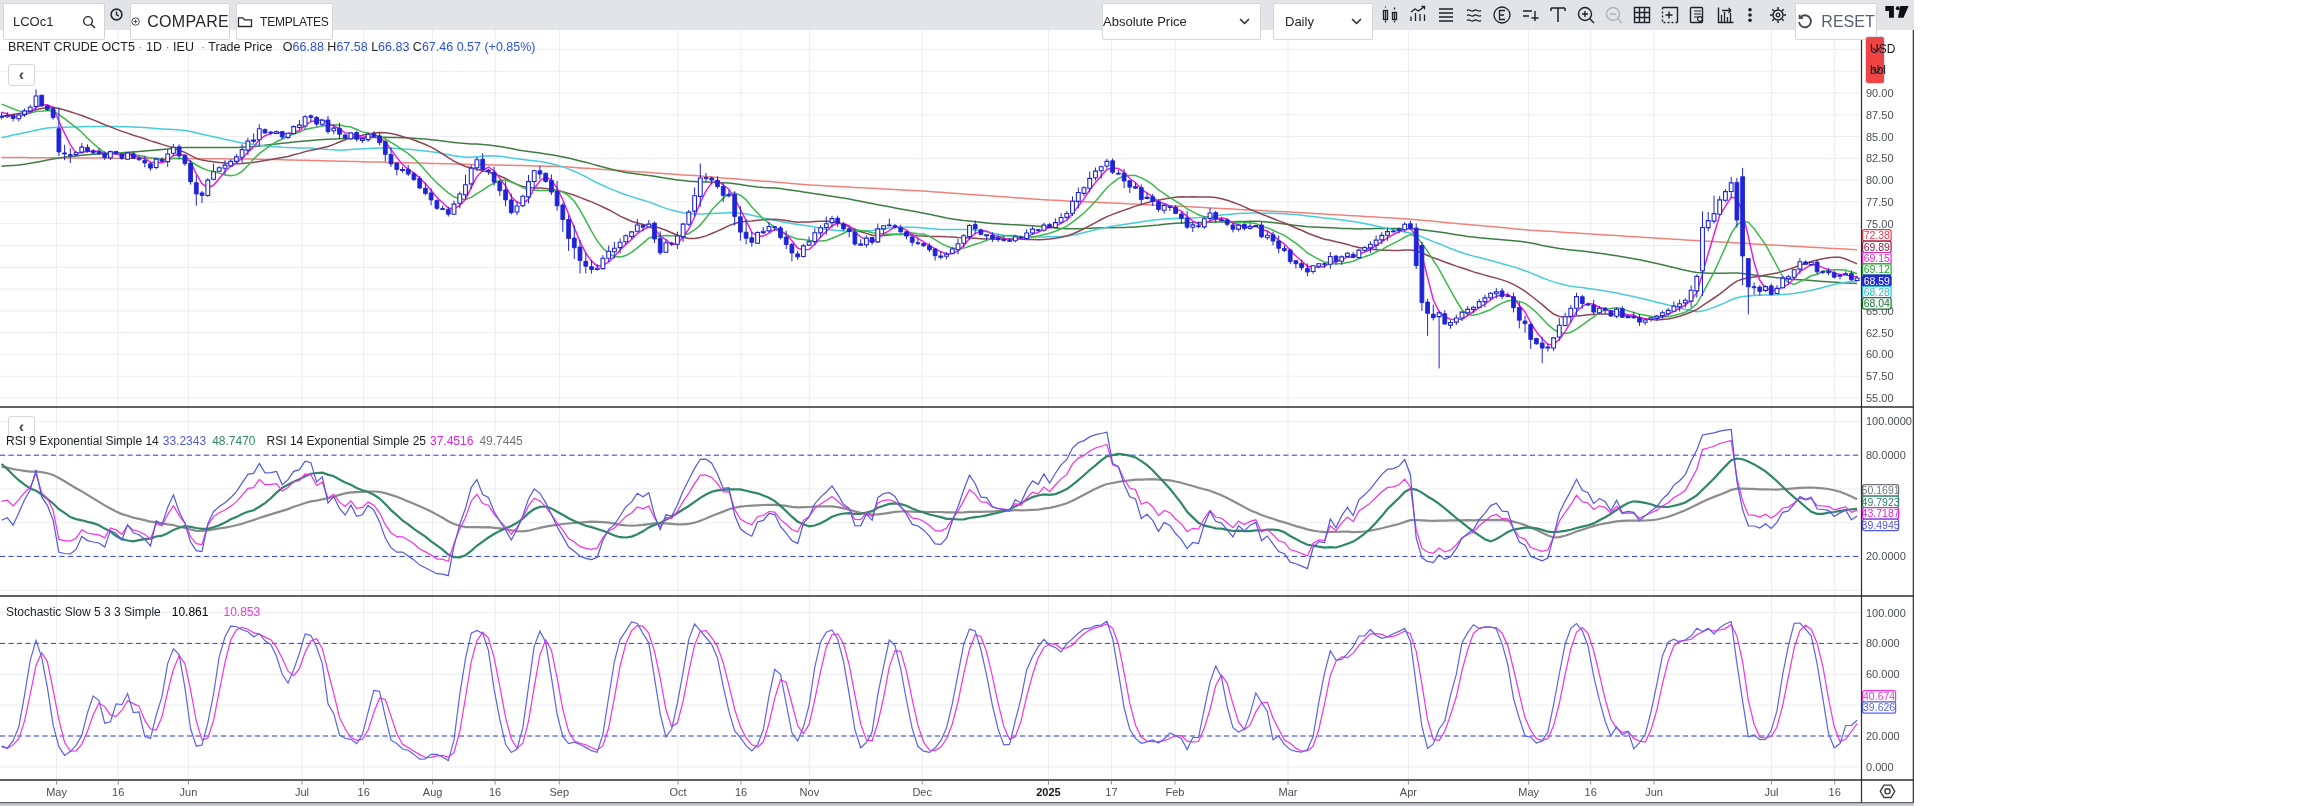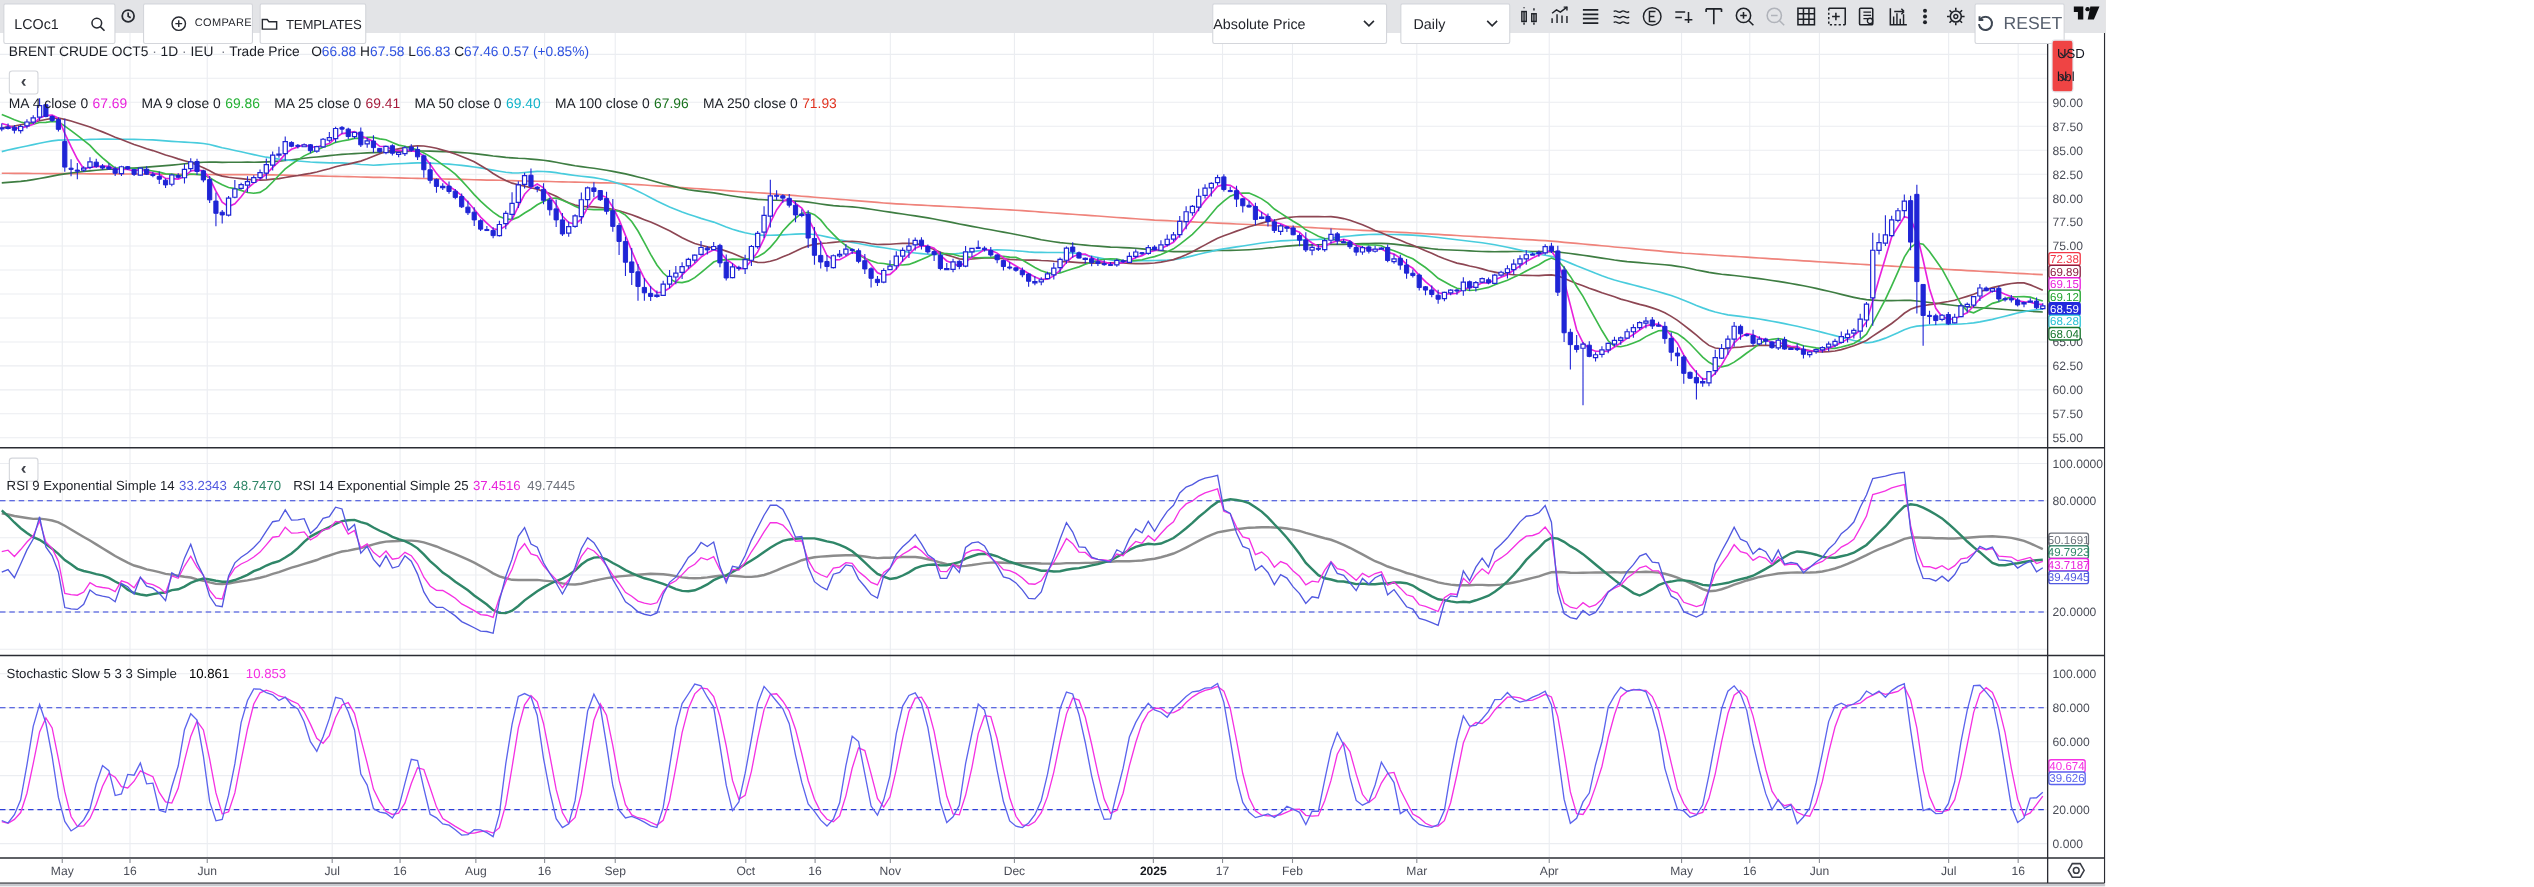--- a/index.html
+++ b/index.html
@@ -20,21 +20,21 @@
   <div class="tbtn" style="left:3px;width:102px;padding-left:9px;justify-content:flex-start">LCOc1
     <svg class="ic" style="position:absolute;right:8px" width="14" height="14" viewBox="0 0 14 14">
           <circle cx="6" cy="6" r="4.4" fill="none" stroke="#272a31" stroke-width="1.4"></circle>
           <line x1="9.2" y1="9.2" x2="13" y2="13" stroke="#272a31" stroke-width="1.4"></line>
         </svg>
   </div>
   <svg style="position:absolute;left:110px;top:8px" width="13" height="13" viewBox="0 0 13 13">
         <circle cx="6.5" cy="6.5" r="5.4" fill="none" stroke="#272a31" stroke-width="1.6"></circle>
         <path d="M6.5 3.4v3.3l2.3 1.4" fill="none" stroke="#272a31" stroke-width="1.5"></path>
       </svg>
-  <div class="tbtn" style="left:130px;width:100px;justify-content:flex-end;letter-spacing:.3px;font-size:10px">
+  <div class="tbtn" style="left:130px;width:100px;justify-content:flex-end;letter-spacing:.3px;font-size:16px">
     <svg class="ic" style="margin-right:7px" width="15" height="15" viewBox="0 0 15 15">
           <circle cx="7.5" cy="7.5" r="6.1" fill="none" stroke="#272a31" stroke-width="1.3"></circle>
           <path d="M7.5 4.4v6.2M4.4 7.5h6.2" stroke="#272a31" stroke-width="1.3"></path>
         </svg>COMPARE
   </div>
   <div class="tbtn" style="left:236px;width:97px;justify-content:flex-start;letter-spacing:-0.2px;font-size:12px">
     <svg class="ic" style="margin-right:7px" width="16" height="14" viewBox="0 0 16 14">
           <path d="M1.5 3.2V11.5h13V4.8h-7l-1.6-2h-4.4z" fill="none" stroke="#272a31" stroke-width="1.3"></path>
         </svg>TEMPLATES
   </div>
@@ -224,21 +224,20 @@
 <text x="1590.7" y="795.5" font-size="11" fill="#4a4d57" text-anchor="middle" font-weight="normal" font-family="Liberation Sans, sans-serif">16</text>
 <text x="1654" y="795.5" font-size="11" fill="#4a4d57" text-anchor="middle" font-weight="normal" font-family="Liberation Sans, sans-serif">Jun</text>
 <text x="1771.5" y="795.5" font-size="11" fill="#4a4d57" text-anchor="middle" font-weight="normal" font-family="Liberation Sans, sans-serif">Jul</text>
 <text x="1834.7" y="795.5" font-size="11" fill="#4a4d57" text-anchor="middle" font-weight="normal" font-family="Liberation Sans, sans-serif">16</text>
 <path d="M56.6,780.7V784.5M118.2,780.7V784.5M188.4,780.7V784.5M302,780.7V784.5M363.7,780.7V784.5M432.6,780.7V784.5M495.1,780.7V784.5M559.3,780.7V784.5M678,780.7V784.5M741,780.7V784.5M809.4,780.7V784.5M922.2,780.7V784.5M1048.5,780.7V784.5M1111.4,780.7V784.5M1175,780.7V784.5M1288,780.7V784.5M1408.4,780.7V784.5M1528.7,780.7V784.5M1590.7,780.7V784.5M1654,780.7V784.5M1771.5,780.7V784.5M1834.7,780.7V784.5" stroke="#8a8d94" stroke-width="1" fill="none"></path>
 <polygon points="1894.7,791.3 1891.1,797.5 1883.9,797.5 1880.3,791.3 1883.9,785.1 1891.1,785.1" fill="none" stroke="#3a3d45" stroke-width="1.4"></polygon>
 <circle cx="1887.5" cy="791.3" r="2.6" fill="none" stroke="#3a3d45" stroke-width="1.4"></circle>
 </svg>
 <div class="legend" style="left:8px;top:40px;font-size:12.5px">BRENT CRUDE OCT5 <span style="color:#787b86">·</span> 1D <span style="color:#787b86">·</span> IEU <span style="color:#787b86">&nbsp;·</span> Trade Price&nbsp;&nbsp; O<span style="color:#2d51e0">66.88</span> H<span style="color:#2d51e0">67.58</span> L<span style="color:#2d51e0">66.83</span> C<span style="color:#2d51e0">67.46</span> <span style="color:#2d51e0">0.57 (+0.85%)</span></div>
 <div class="collapse" style="left:8px;top:64px">‹</div>
-<div class="legend" style="left:8px;top:87px;font-size:12.6px">MA 4 close 0<v style="color:#e821dc">67.69</v>MA 9 close 0<v style="color:#23b033">69.86</v>MA 25 close 0<v style="color:#a61c3c">69.41</v>MA 50 close 0<v style="color:#11b3c9">69.40</v>MA 100 close 0<v style="color:#18721d">67.96</v>MA 250 close 0<v style="color:#e0321f;margin-right:0">71.93</v></div>
 <div class="collapse" style="left:8px;top:416px">‹</div>
 <div class="legend" style="left:6px;top:434px;font-size:12px">RSI 9 Exponential Simple 14<v style="color:#5159e0;margin-right:6px">33.2343</v><v style="color:#2f8668;margin-left:0;margin-right:11px">48.7470</v>RSI 14 Exponential Simple 25<v style="color:#e821dc;margin-right:6px">37.4516</v><v style="color:#6f737c;margin-left:0">49.7445</v></div>
 <div class="legend" style="left:6px;top:605px;font-size:12px">Stochastic Slow 5 3 3 Simple<v style="color:#000000;margin-left:11px;margin-right:3px">10.861</v><v style="color:#f531e3;margin-left:12px">10.853</v></div>
 <div style="position:absolute;left:1865px;top:36px;width:20px;height:48px;background:#ef4444;border:1px solid #e2e4e9;border-radius:3px;z-index:6;font-size:12px;color:#131722">
   <div style="position:absolute;left:4px;top:5px">USD</div>
   <svg style="position:absolute;right:3px;top:10px" width="9" height="6" viewBox="0 0 9 6">
         <path d="M1 1l3.5 3.5L8 1" fill="none" stroke="#272a31" stroke-width="1.3"></path>
       </svg>
   <div style="position:absolute;left:4px;bottom:6px">bbl</div>
   <svg style="position:absolute;right:3px;bottom:9px" width="9" height="6" viewBox="0 0 9 6">

